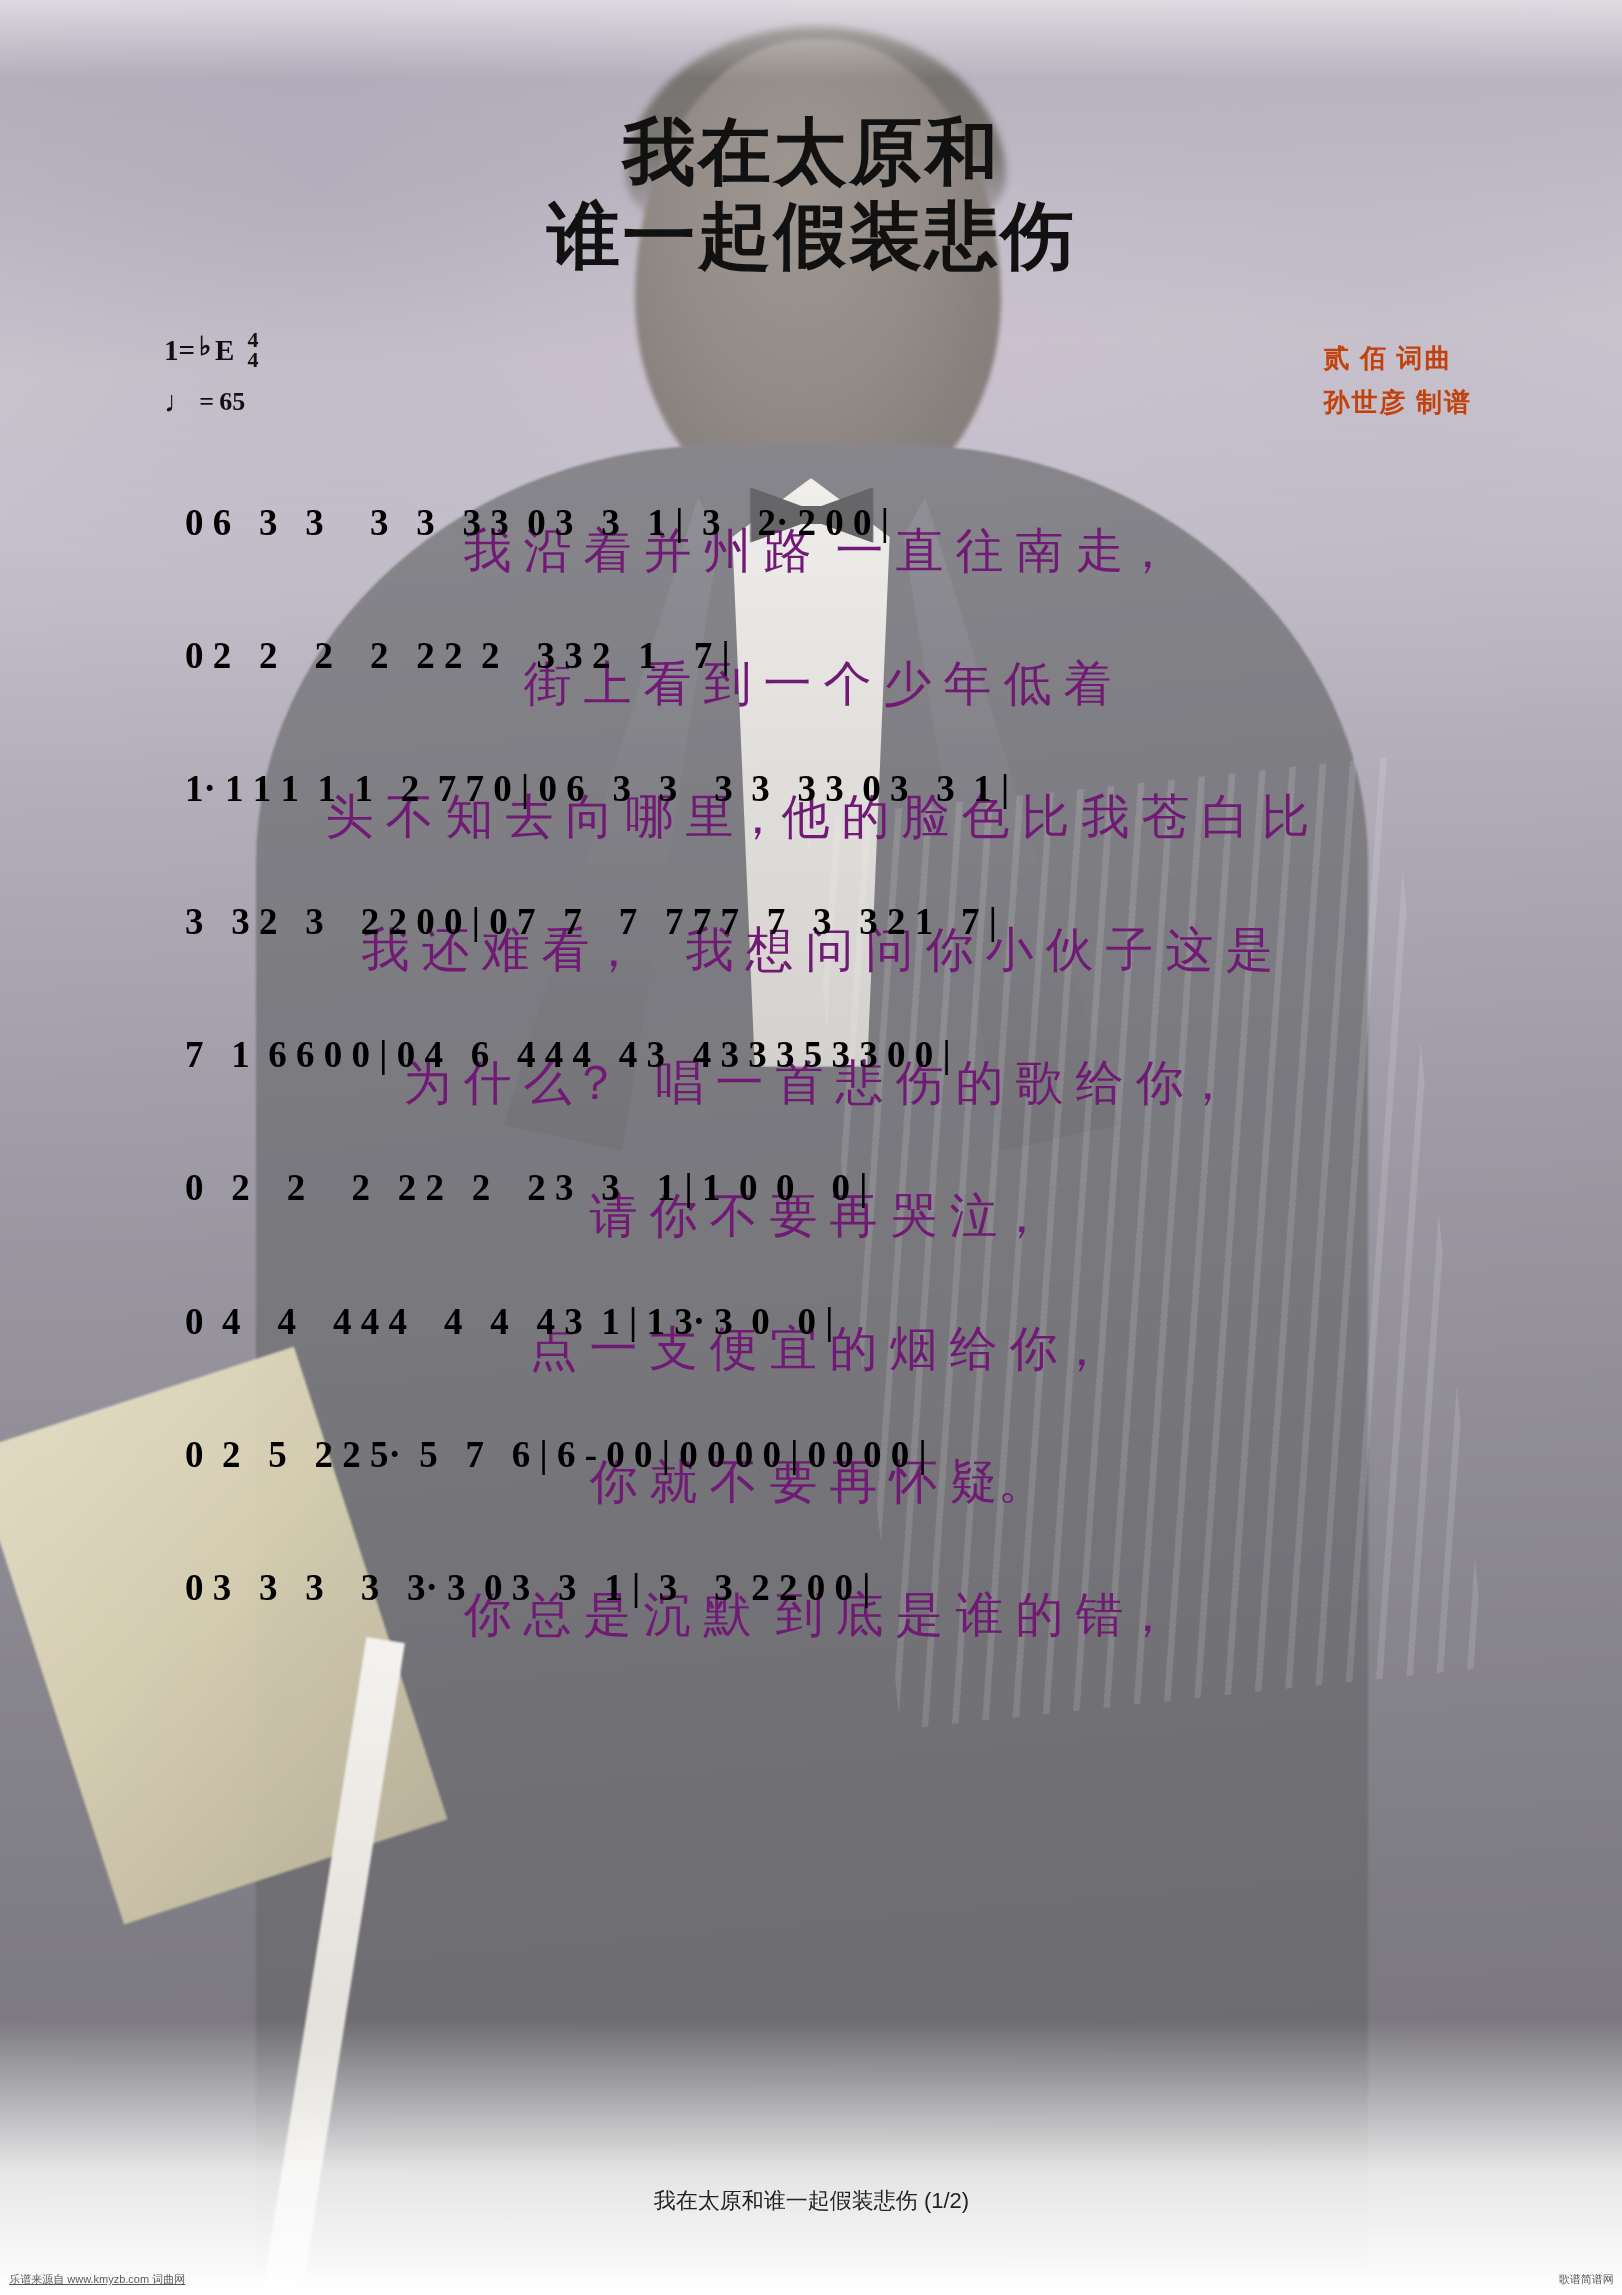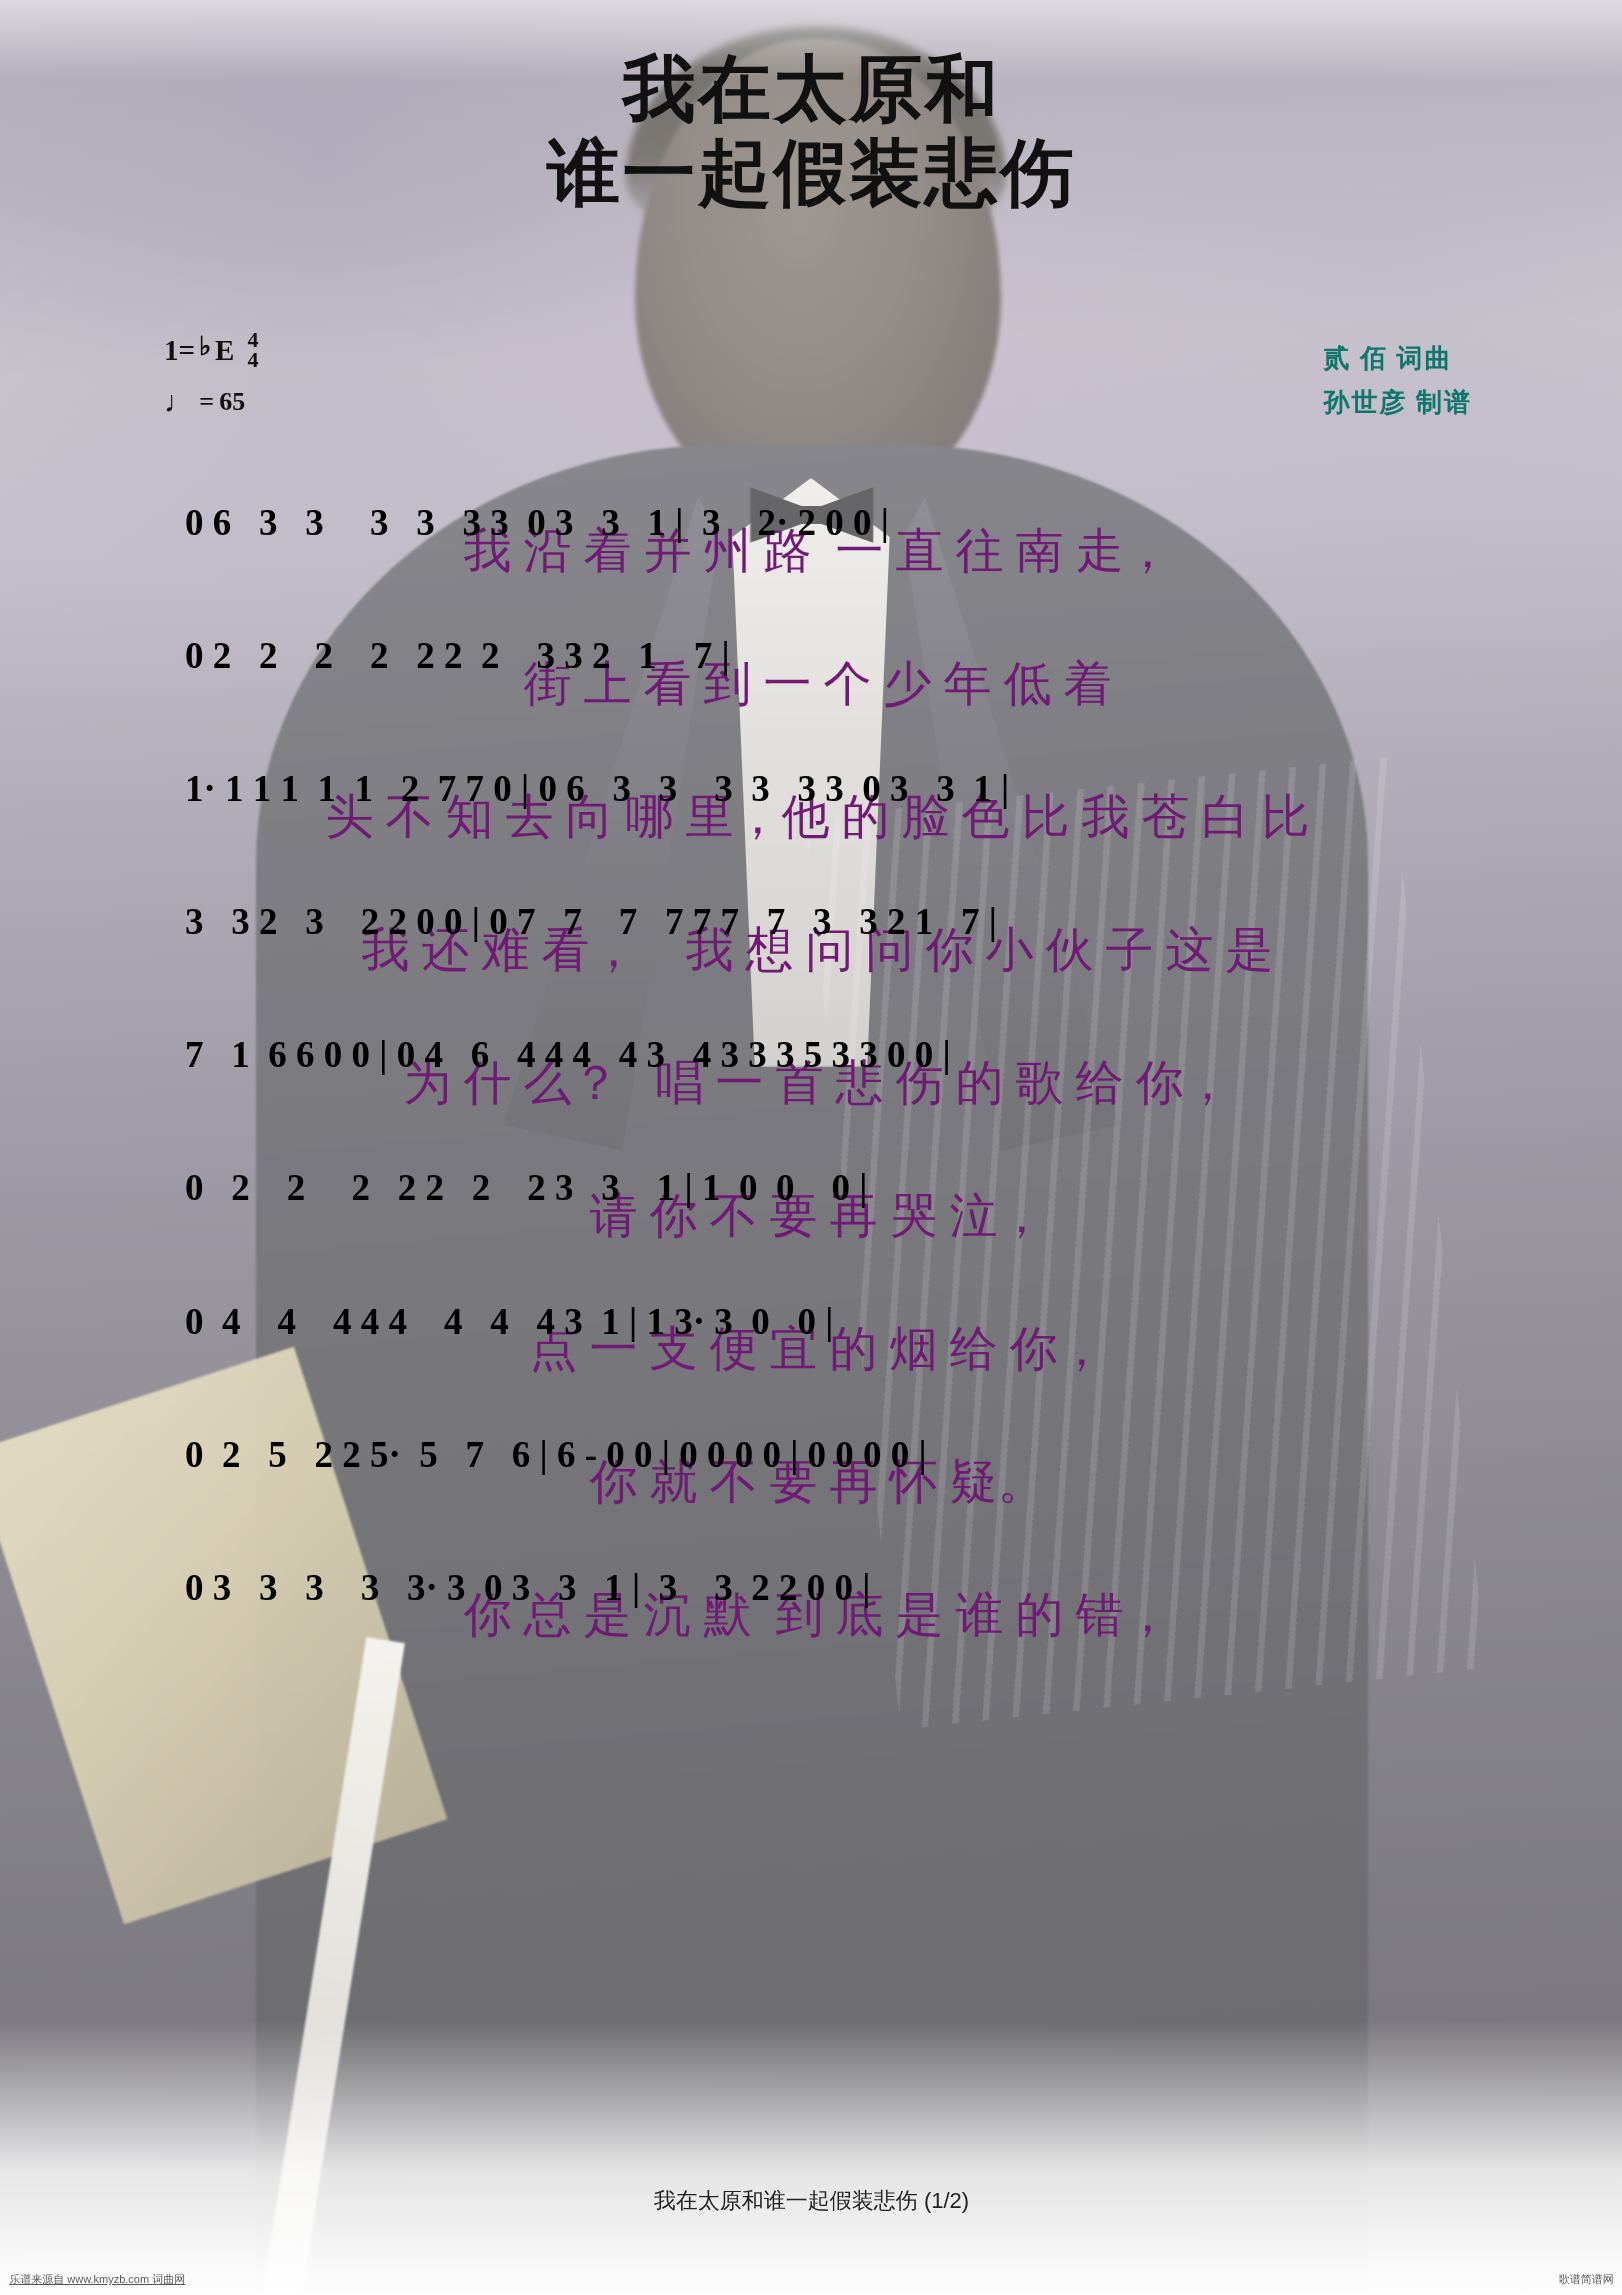--- a/index.html
+++ b/index.html
@@ -163,21 +163,21 @@
     text-align: center;
     font-family: "Liberation Serif", serif;
     font-weight: bold;
     color: #111;
     letter-spacing: 2.6px;
   }
   .title .l1 {
     font-size: 73px;
     line-height: 1.15;
     display: block;
-    margin-top: 48px;
+    margin-top: 111px;
   }
   .title .l2 {
     font-size: 73px;
     line-height: 1.15;
     display: block;
   }
 
   .meta-left {
     position: absolute;
     left: 164px;
@@ -218,21 +218,21 @@
   }
   .tempo .note { font-size: 30px; line-height: 1; }
 
   .meta-right {
     position: absolute;
     right: 151px;
     top: 337px;
     text-align: left;
     font-size: 26px;
     font-weight: bold;
-    color: #0f766e;
+    color: #c2410c;
     line-height: 1.7;
     letter-spacing: 2px;
   }
 
   .systems {
     position: absolute;
     left: 0;
     right: 0;
     top: 458px;
     margin-left: 12px;

